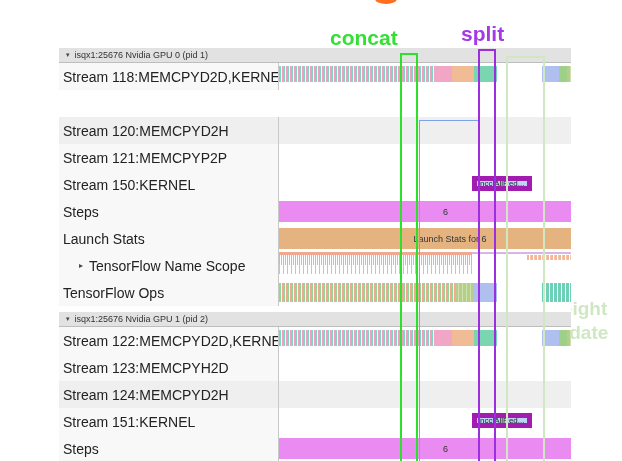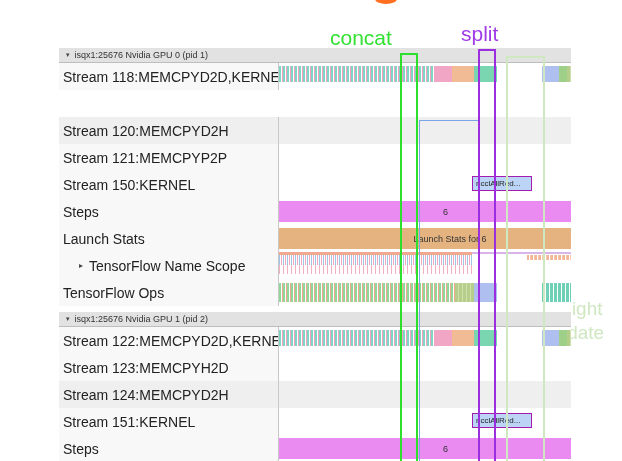--- a/index.html
+++ b/index.html
@@ -4,21 +4,21 @@
 <style>
   html,body{margin:0;padding:0;}
   body{
     width:622px;height:461px;
     background:#ffffff;
     font-family:"Liberation Sans", sans-serif;
     overflow:hidden;
     position:relative;
   }
   
-  .ann{position:absolute;white-space:nowrap;}
+  .ann{position:absolute;white-space:nowrap;font-weight:bold;}
   #ann-concat{left:330px;top:26px;font-size:21px;color:#33e033;}
   #ann-split{left:461px;top:22px;font-size:21px;color:#a23ae8;}
   #ann-nccl{left:428px;top:105px;font-size:19px;color:#4f7fd4;}
   #ann-weight{left:546px;top:297px;font-size:19px;color:#cfe8c2;line-height:24px;text-align:center;}
   #ann-orange-sliver{position:absolute;left:375px;top:-6px;width:22px;height:10px;
      background:#ff6f1f;border-radius:50%;}
   
   .vrect{position:absolute;pointer-events:none;}
   #rect-concat{left:400px;top:53px;width:18px;height:408px;border:2px solid #2ee02e;border-bottom:none;box-sizing:border-box;}
   #rect-split{left:478px;top:49px;width:18px;height:412px;border:2px solid #9b2fe0;border-bottom:none;box-sizing:border-box;}
@@ -38,21 +38,21 @@
   .row.alt .label{background:#efefef;}
   .row .label.indent{padding-left:20px;}
   .row .label .tri{font-size:8px;margin-right:6px;color:#444;}
   .row .track{flex:1 1 auto;position:relative;overflow:hidden;}
   
   .bar{position:absolute;}
   .ticks{position:absolute;top:0;height:100%;
      background-size:4px 100%;}
   .solidbar{position:absolute;display:flex;align-items:center;justify-content:center;
      font-size:9px;color:#333;}
-  .nccl-chip{position:absolute;background:#bcd4f5;border:1px solid #a21caf;
+  .nccl-chip{position:absolute;background:#bcd4f5;border:5px solid #a21caf;
      font-size:8px;color:#222;display:flex;align-items:center;padding-left:3px;box-sizing:border-box;}
   .spacer{height:6px;background:#ffffff;}
   
   .p-mix{background-image:repeating-linear-gradient(90deg,
       #7fd6c6 0 2px,#ffffff 2px 3px,#f2a0c0 3px 5px,#ffffff 5px 6px,
       #a8c8f0 6px 8px,#ffffff 8px 9px,#f0b890 9px 11px,#ffffff 11px 12px,
       #c8a8e8 12px 14px,#ffffff 14px 15px,#9fd89f 15px 17px,#ffffff 17px 18px);}
   .p-green{background-image:repeating-linear-gradient(90deg,
       #8fd89a 0 2px,#ffffff 2px 3px,#f0a890 3px 5px,#ffffff 5px 6px,
       #7fd0a8 6px 8px,#ffffff 8px 9px,#a8c8a0 9px 11px,#ffffff 11px 12px);}

